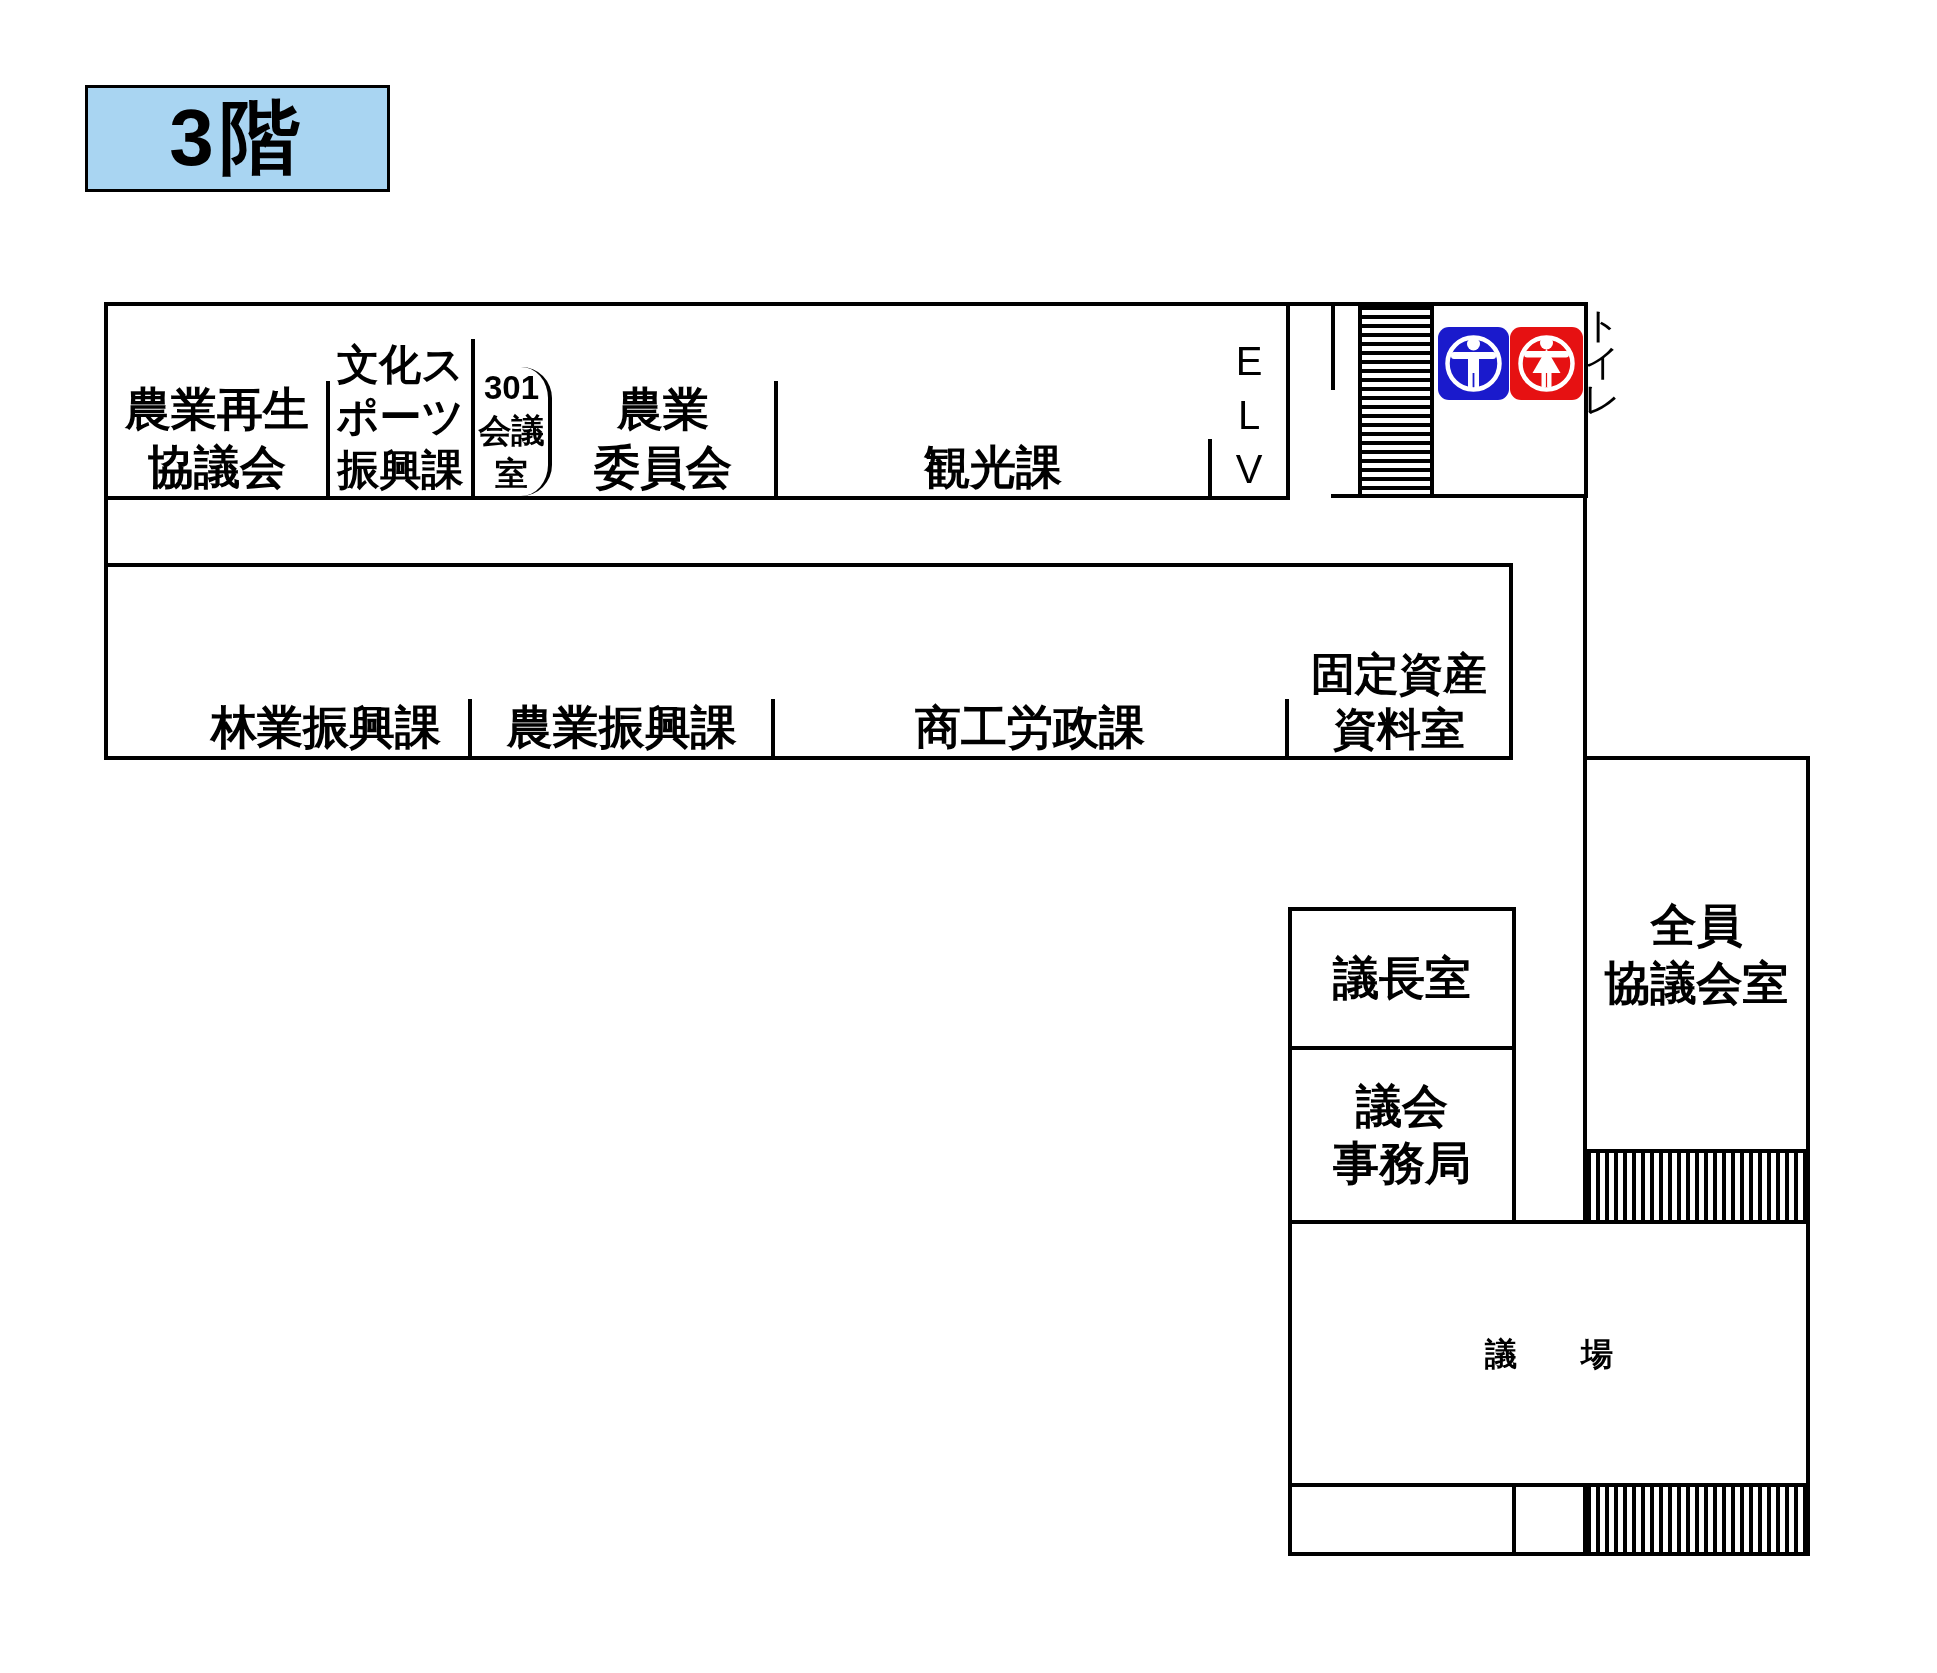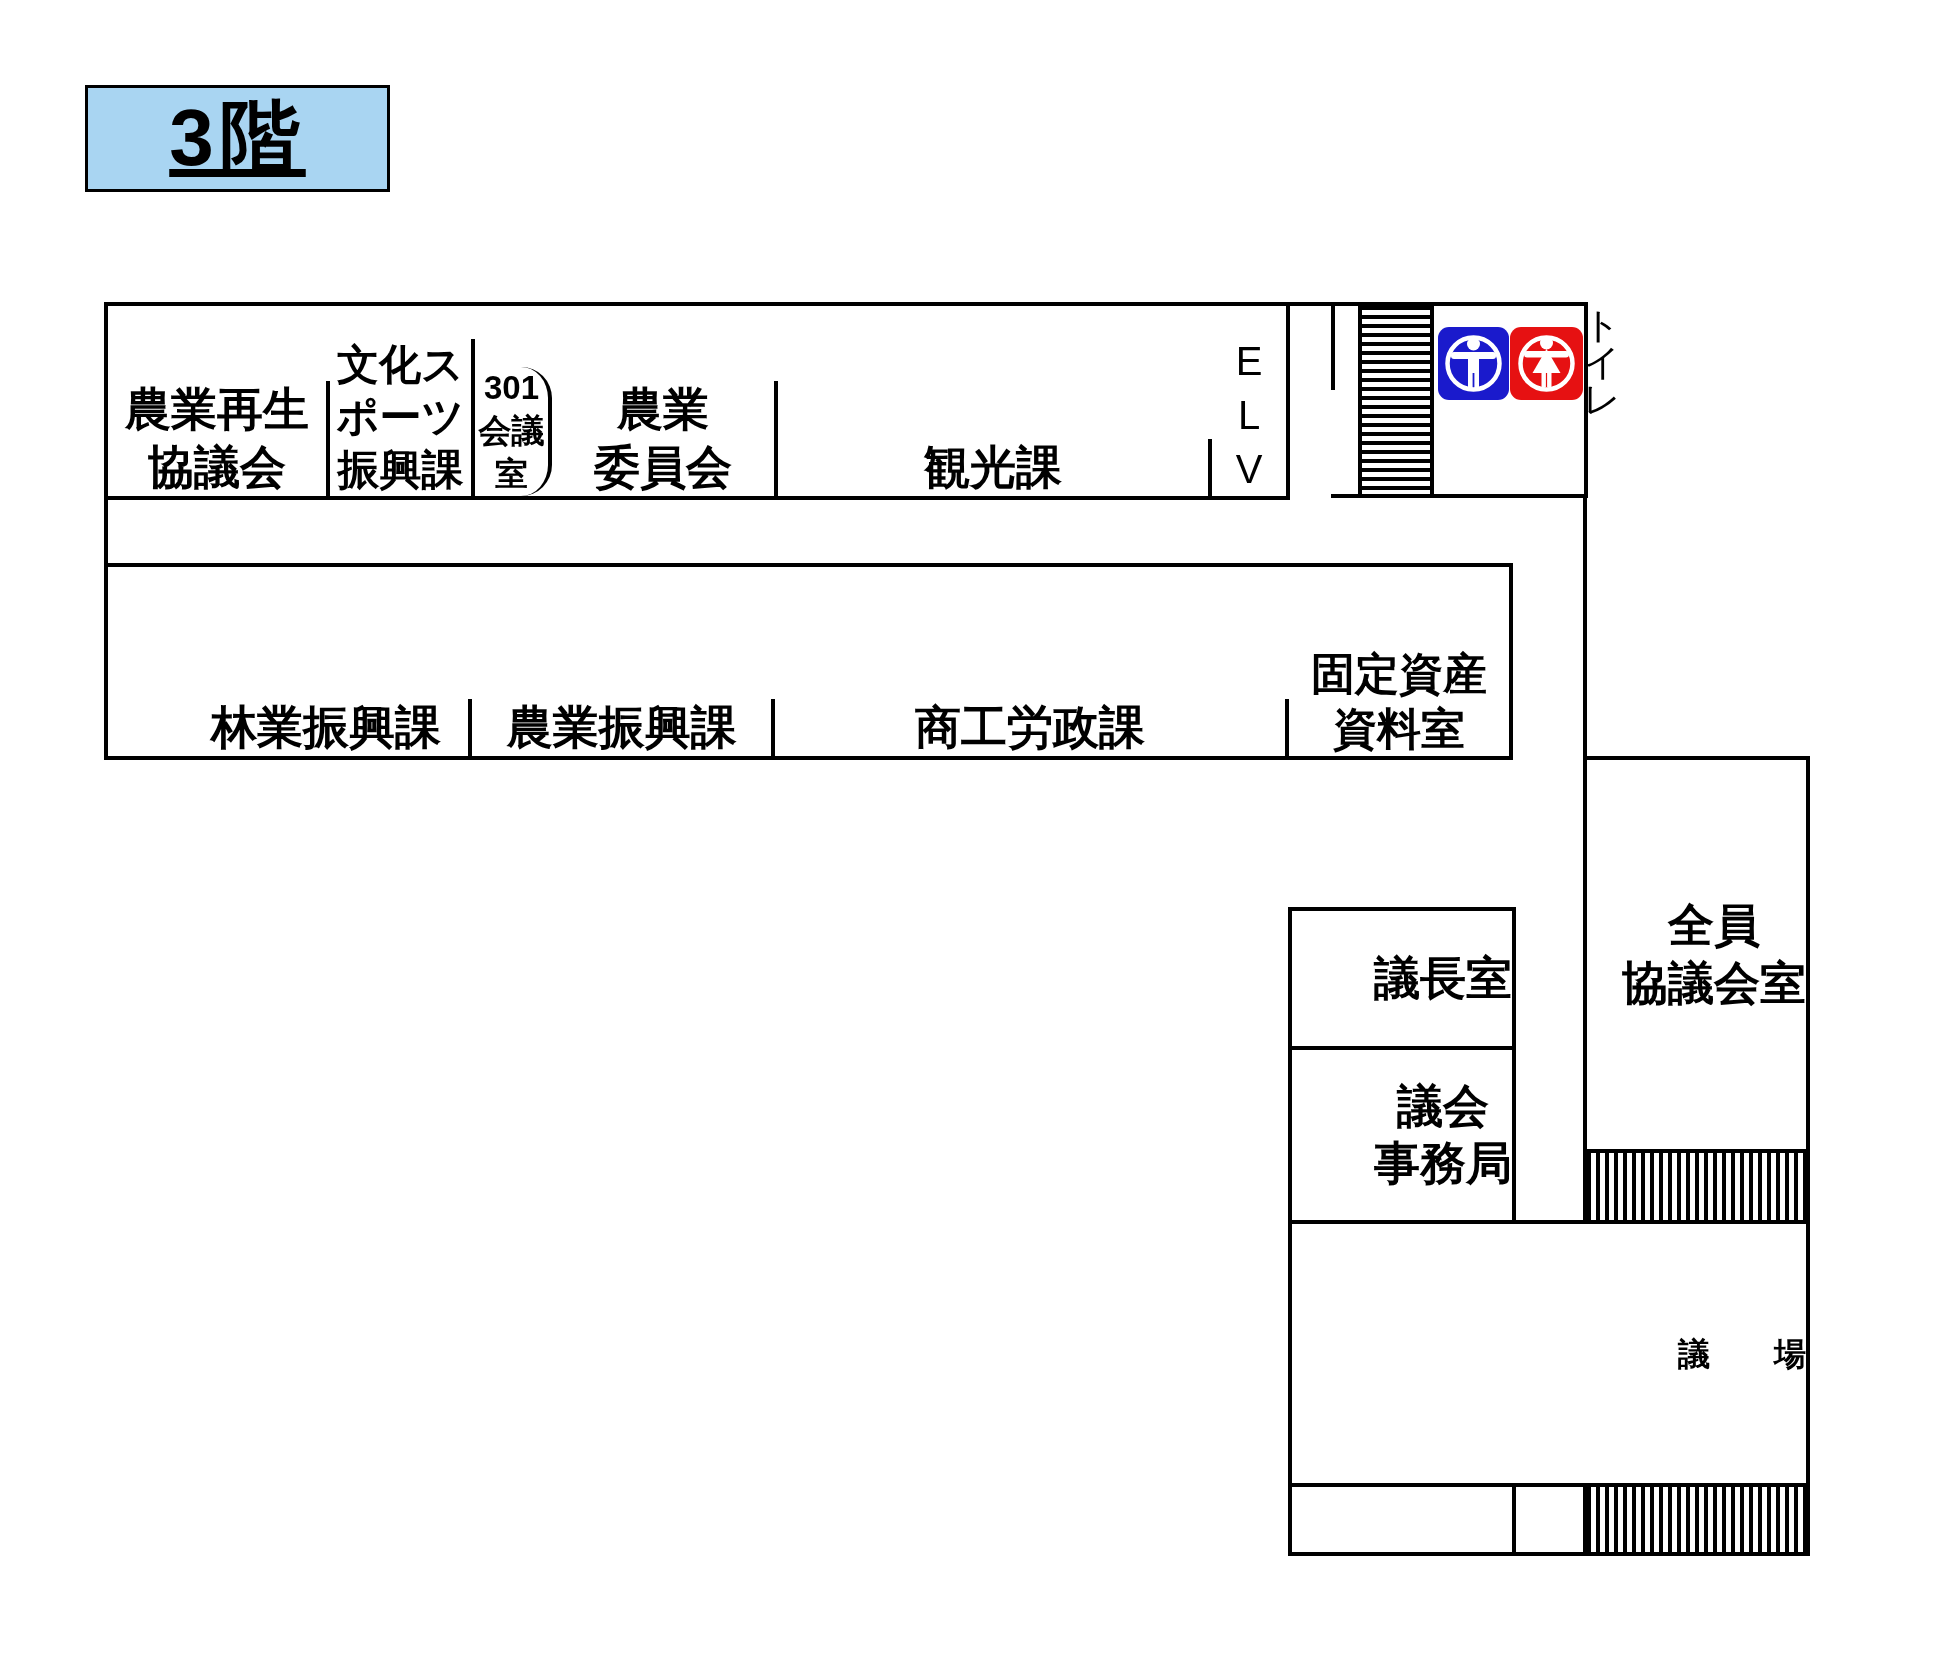--- a/index.html
+++ b/index.html
@@ -12,21 +12,21 @@
   }
   .box{
     position:absolute;
     box-sizing:border-box;
     border:4px solid #000;
     background:#fff;
   }
   .room{
     display:flex;
     align-items:center;
-    justify-content:flex-end;
+    justify-content:center;
     text-align:center;
     white-space:pre-line;
     font-weight:700;
     font-size:46px;
     line-height:1.25;
   }
   .rowflex{
     display:flex;
     align-items:flex-end;
   }
@@ -66,21 +66,21 @@
     display:flex;align-items:center;
   }
   .toilet-icons{display:flex;margin-top:2px;}
   .toilet-text{font-weight:400;font-size:37px;margin-top:1px;line-height:1;}
 </style>
 </head>
 <body>
 
 <div id="canvas">
 
-  <div class="title-box" style="background: rgb(169, 213, 242); text-decoration: underline;">
+  <div class="title-box" style="background: rgb(169, 213, 242);">
     <span>3階</span>
   </div>
 
   <div class="box rowflex" style="left:104px;top:302px;width:1186px;height:198px;">
     <div class="cell" style="width:222px;">農業再生
 協議会</div>
     <div class="cell" style="width:145px;font-size:42px;">文化ス
 ポーツ
 振興課</div>
     <div class="cell small-label" style="width:77px;border-radius:31px;">301

